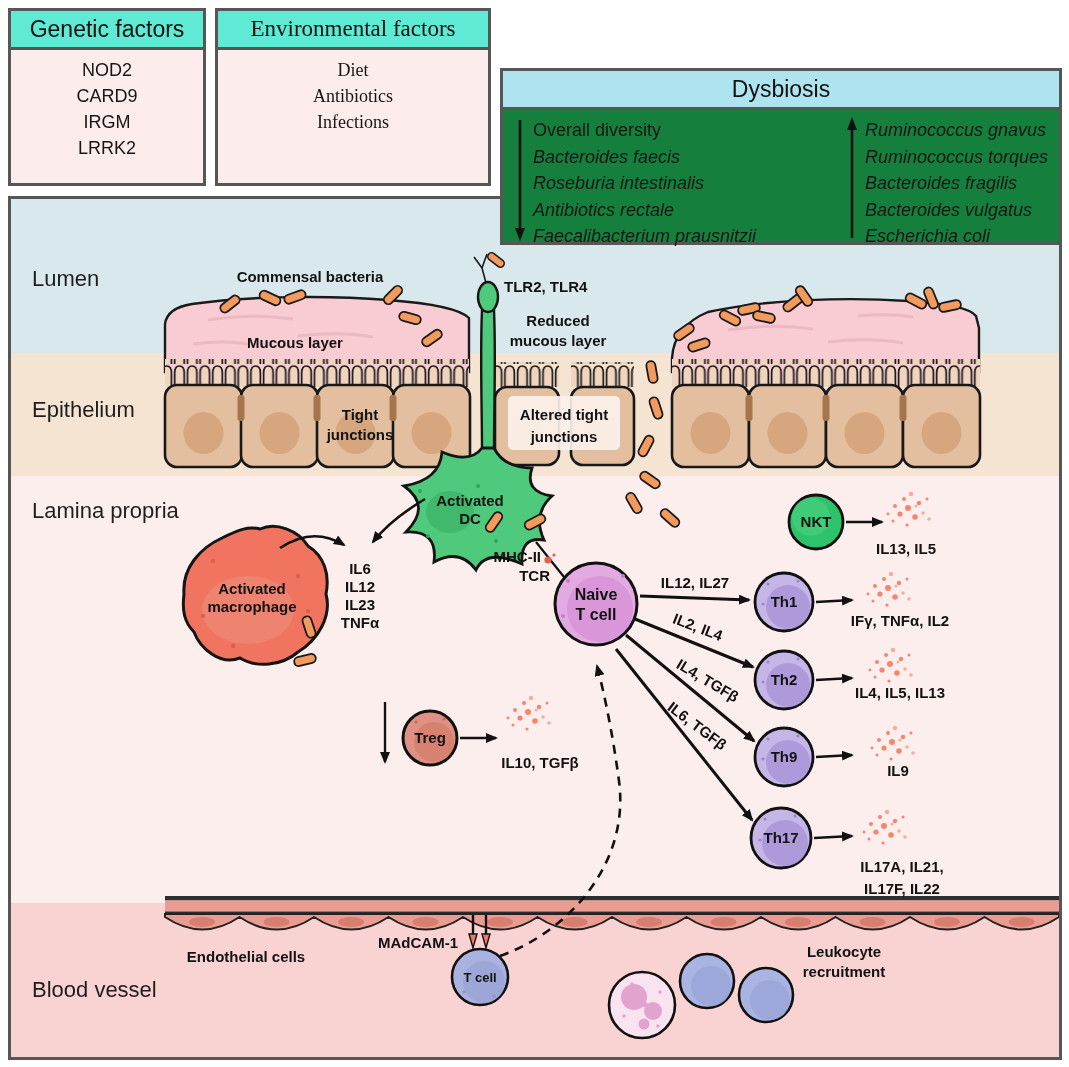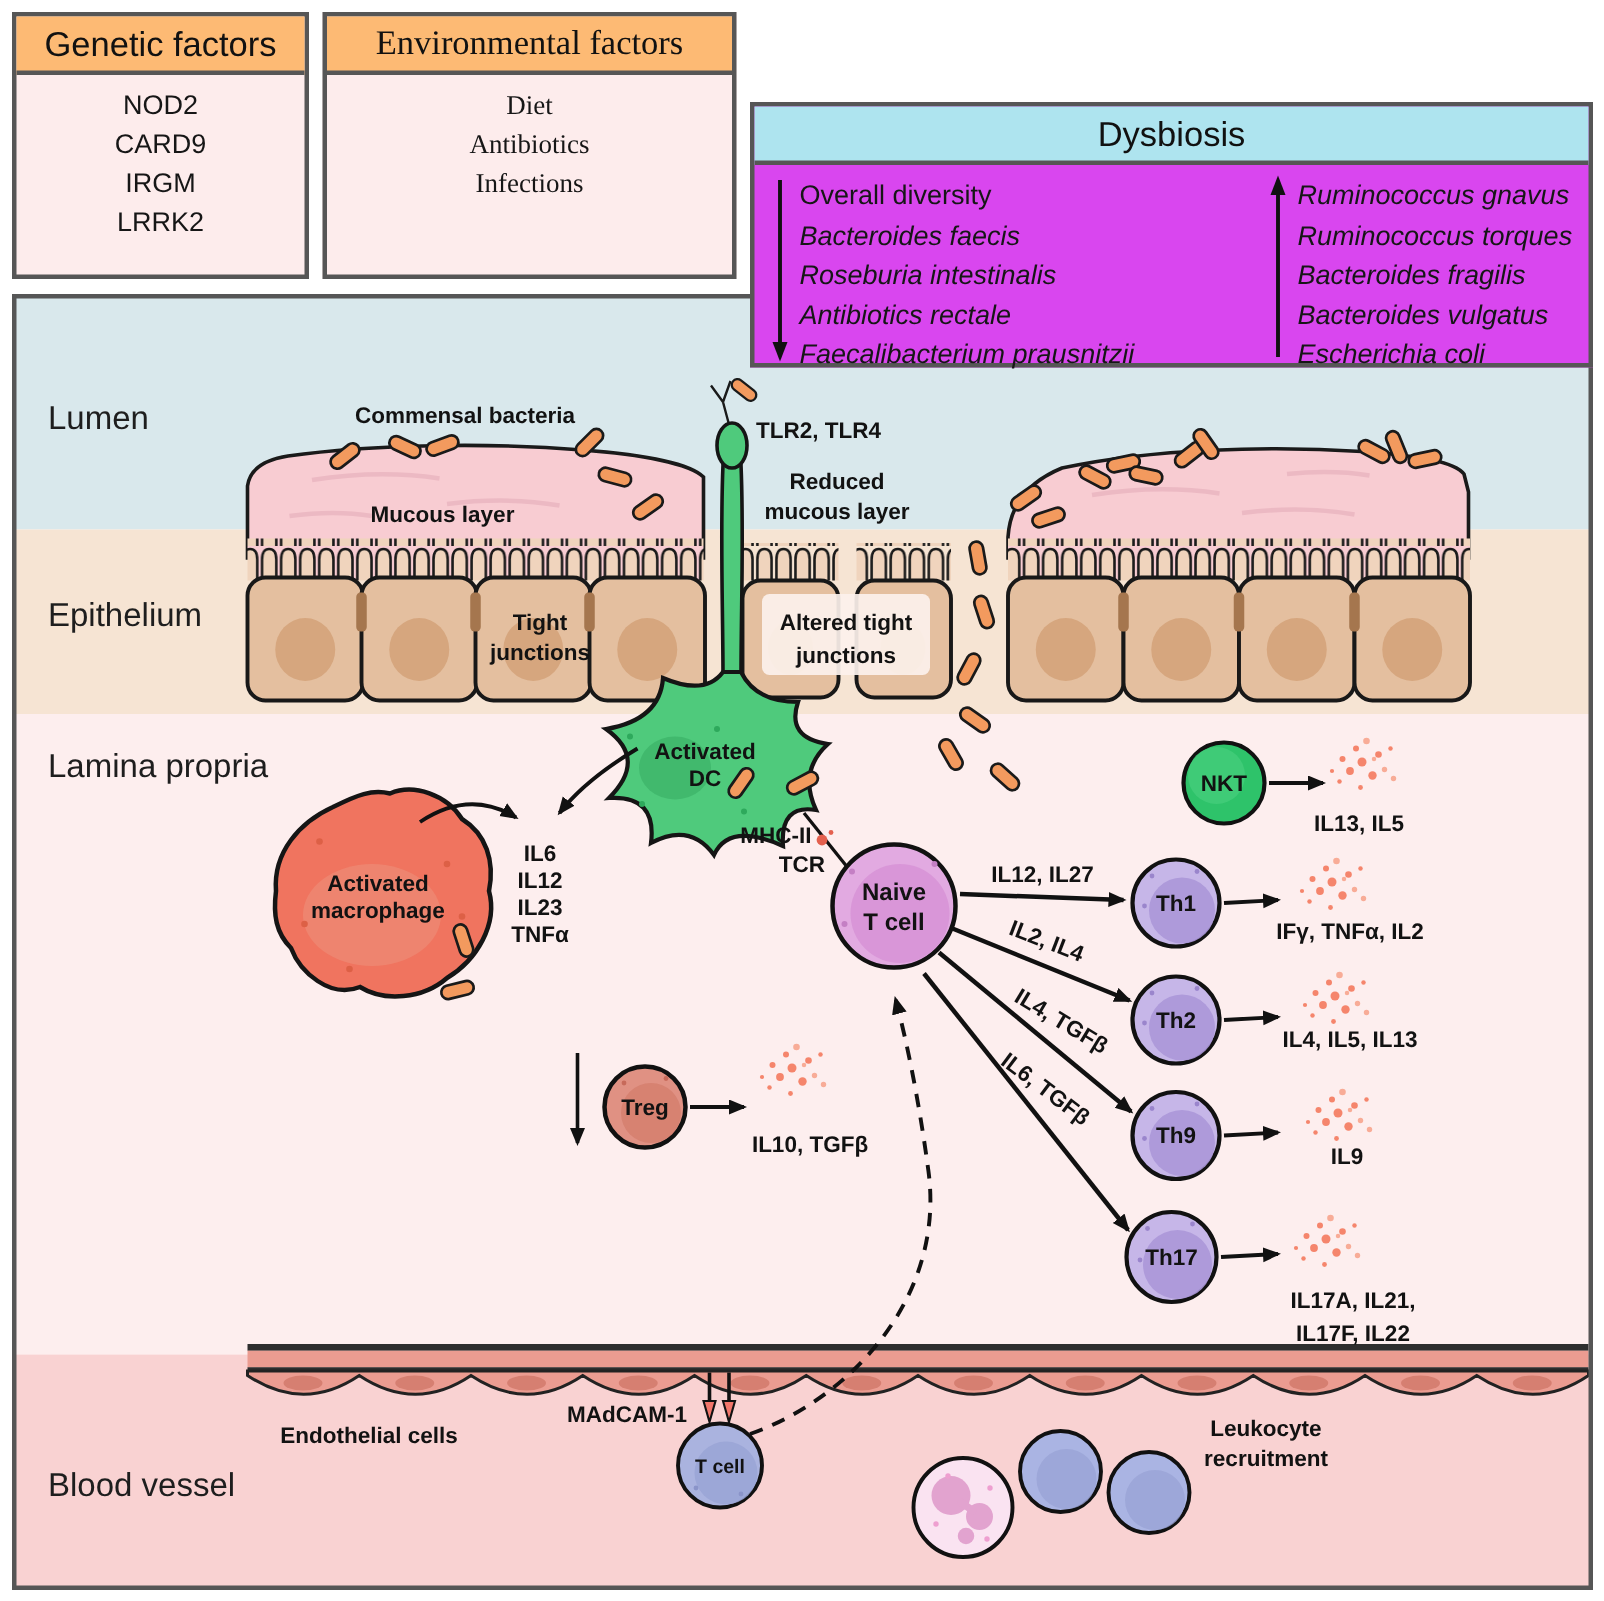--- a/index.html
+++ b/index.html
@@ -1,22 +1,22 @@
 <!DOCTYPE html>
 <html><head>
 <meta charset="utf-8">
 <style>
   html,body{margin:0;padding:0;background:#ffffff;}
   .stage{position:relative;width:1069px;height:1067px;background:#ffffff;overflow:hidden;
          font-family:"Liberation Sans",sans-serif;}
   .box{position:absolute;border:3px solid #565656;background:#fdecec;box-sizing:border-box;}
-  .box-header{background:#fdba74;border-bottom:3px solid #565656;text-align:center;
+  .box-header{background:#5eead4;border-bottom:3px solid #565656;text-align:center;
               font-size:23px;line-height:36px;height:36px;color:#111;}
   .box-body{padding-top:7px;text-align:center;font-size:18px;line-height:26px;color:#161616;}
-  .dys{background:#d946ef;}
+  .dys{background:#15803d;}
   .dys .box-header{background:#aee4ef;}
   .dys-body{display:flex;align-items:flex-end;padding:6px 8px 6px 10px;font-size:18px;
             line-height:26.5px;color:#161616;}
   .dys-col{text-align:left;white-space:nowrap;}
   .dys-col.left{width:312px;margin-left:6px;}
   .dys-col.right{flex:1;margin-left:6px;}
   .it{font-style:italic;}
   .arrow-col{width:14px;position:relative;}
   svg text{font-family:"Liberation Sans",sans-serif;}
   .rlabel{font-size:22px;fill:#1e1e1e;}

